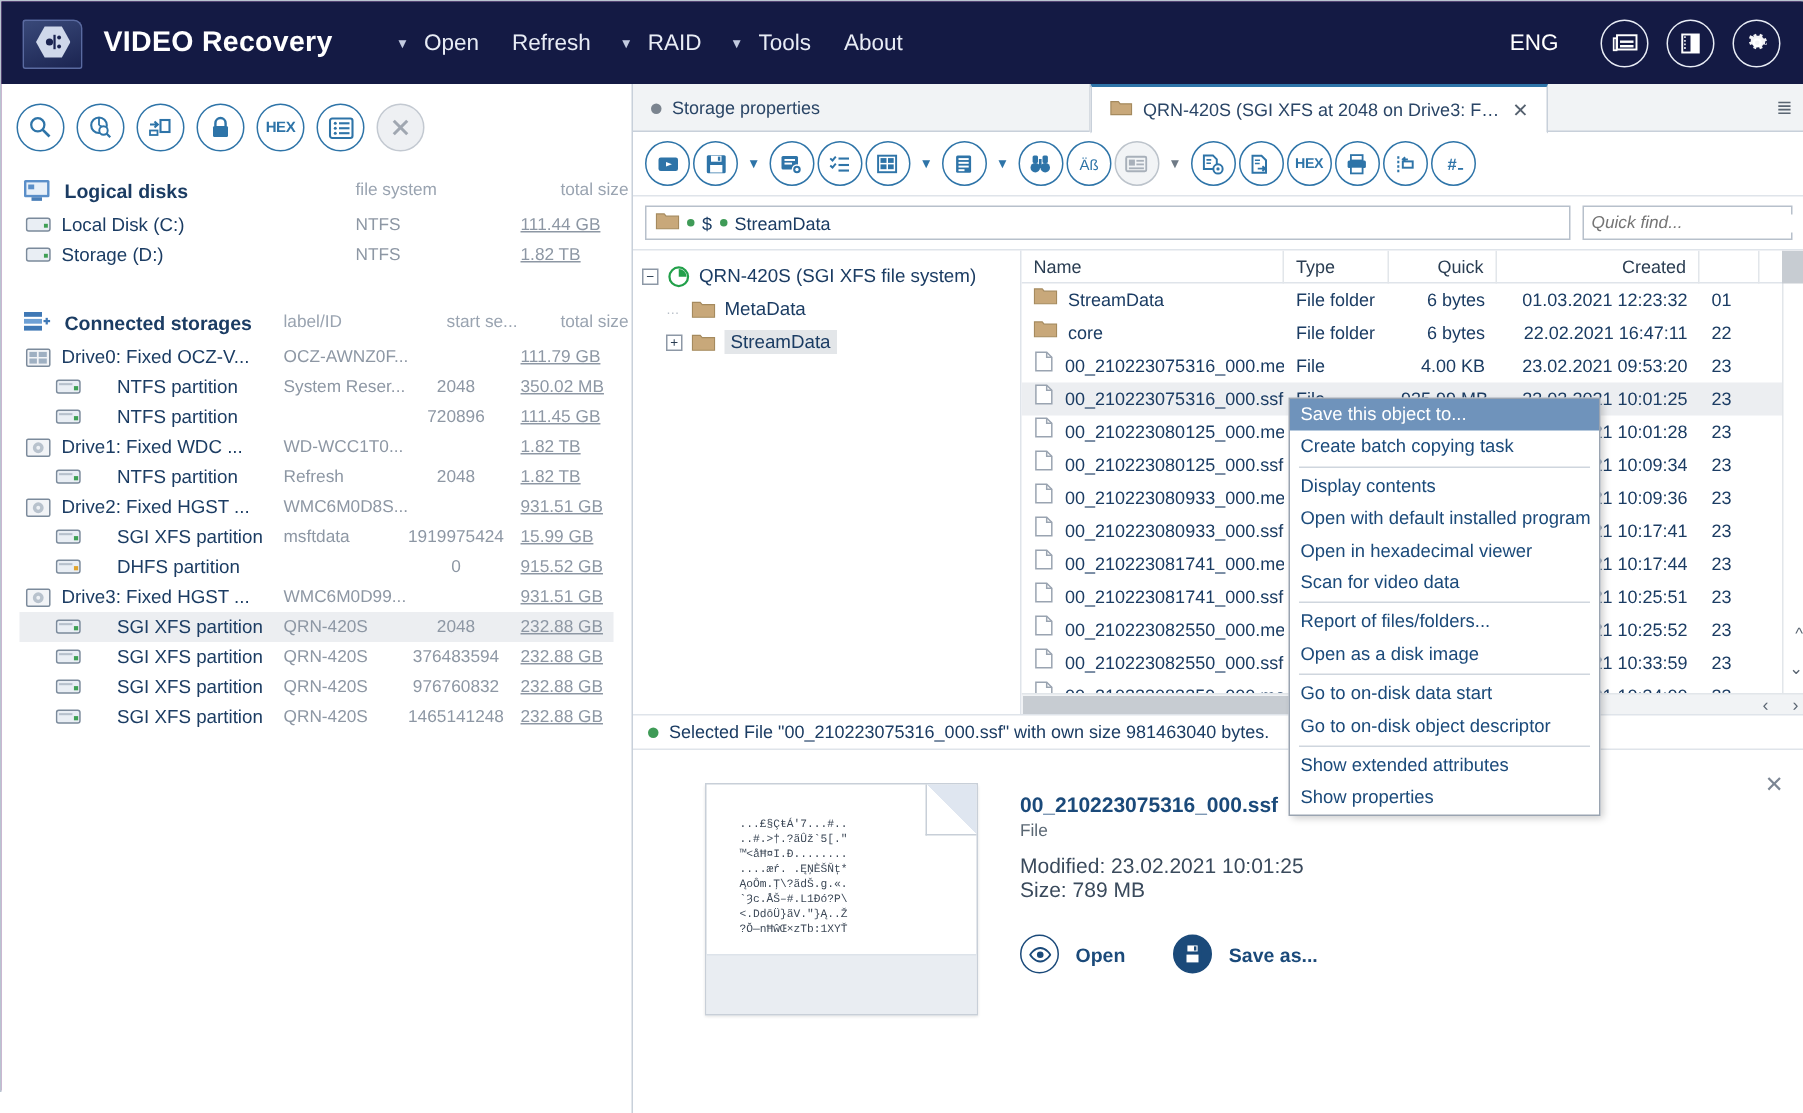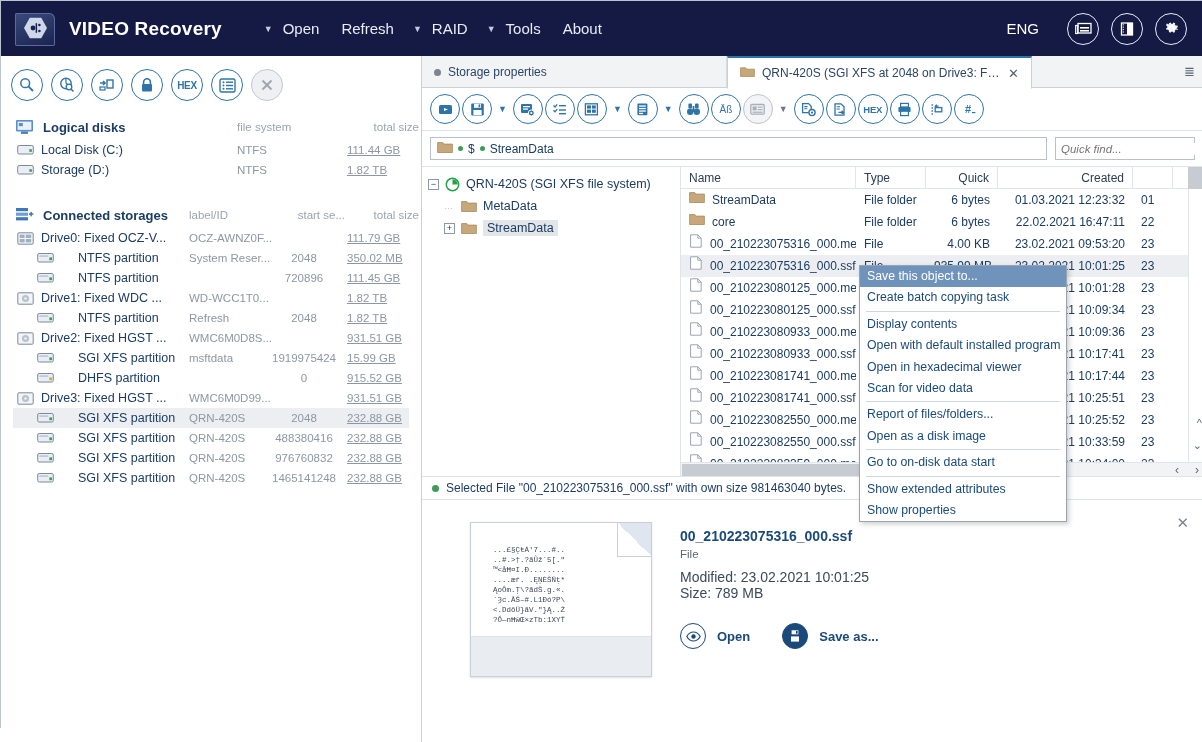--- a/index.html
+++ b/index.html
@@ -499,21 +499,21 @@
           <div class="dev-row indent2">
             <span class="dev-icon">
               <svg width="17" height="12" viewBox="0 0 17 12">
                 <rect x="0.7" y="1.5" width="15.6" height="8.5" rx="1.5" fill="#e9eef4" stroke="#7b8a9b" stroke-width="1"></rect>
                 <rect x="2.3" y="3.4" width="9" height="1.4" fill="#b6c0cc"></rect>
                 <rect x="12.3" y="5.4" width="2.8" height="2.8" fill="#3fa055"></rect>
               </svg>
             </span>
             <span class="dev-name">SGI XFS partition</span>
             <span class="dev-meta m-label">QRN-420S</span>
-            <span class="dev-meta m-start">488380416</span>
+            <span class="dev-meta m-start">376483594</span>
             <span class="dev-meta m-size">232.88 GB</span>
           </div>
           <div class="dev-row indent2">
             <span class="dev-icon">
               <svg width="17" height="12" viewBox="0 0 17 12">
                 <rect x="0.7" y="1.5" width="15.6" height="8.5" rx="1.5" fill="#e9eef4" stroke="#7b8a9b" stroke-width="1"></rect>
                 <rect x="2.3" y="3.4" width="9" height="1.4" fill="#b6c0cc"></rect>
                 <rect x="12.3" y="5.4" width="2.8" height="2.8" fill="#3fa055"></rect>
               </svg>
             </span>
@@ -981,18 +981,19 @@
       <div class="ctx-sep"></div>
       <div class="ctx-item">Display contents</div>
       <div class="ctx-item">Open with default installed program</div>
       <div class="ctx-item">Open in hexadecimal viewer</div>
       <div class="ctx-item">Scan for video data</div>
       <div class="ctx-sep"></div>
       <div class="ctx-item">Report of files/folders...</div>
       <div class="ctx-item">Open as a disk image</div>
       <div class="ctx-sep"></div>
       <div class="ctx-item">Go to on-disk data start</div>
+      <div class="ctx-item">Go to on-disk object descriptor</div>
       <div class="ctx-sep"></div>
       <div class="ctx-item">Show extended attributes</div>
       <div class="ctx-item">Show properties</div>
     </div>
 
 </div>
 
 </body></html>

